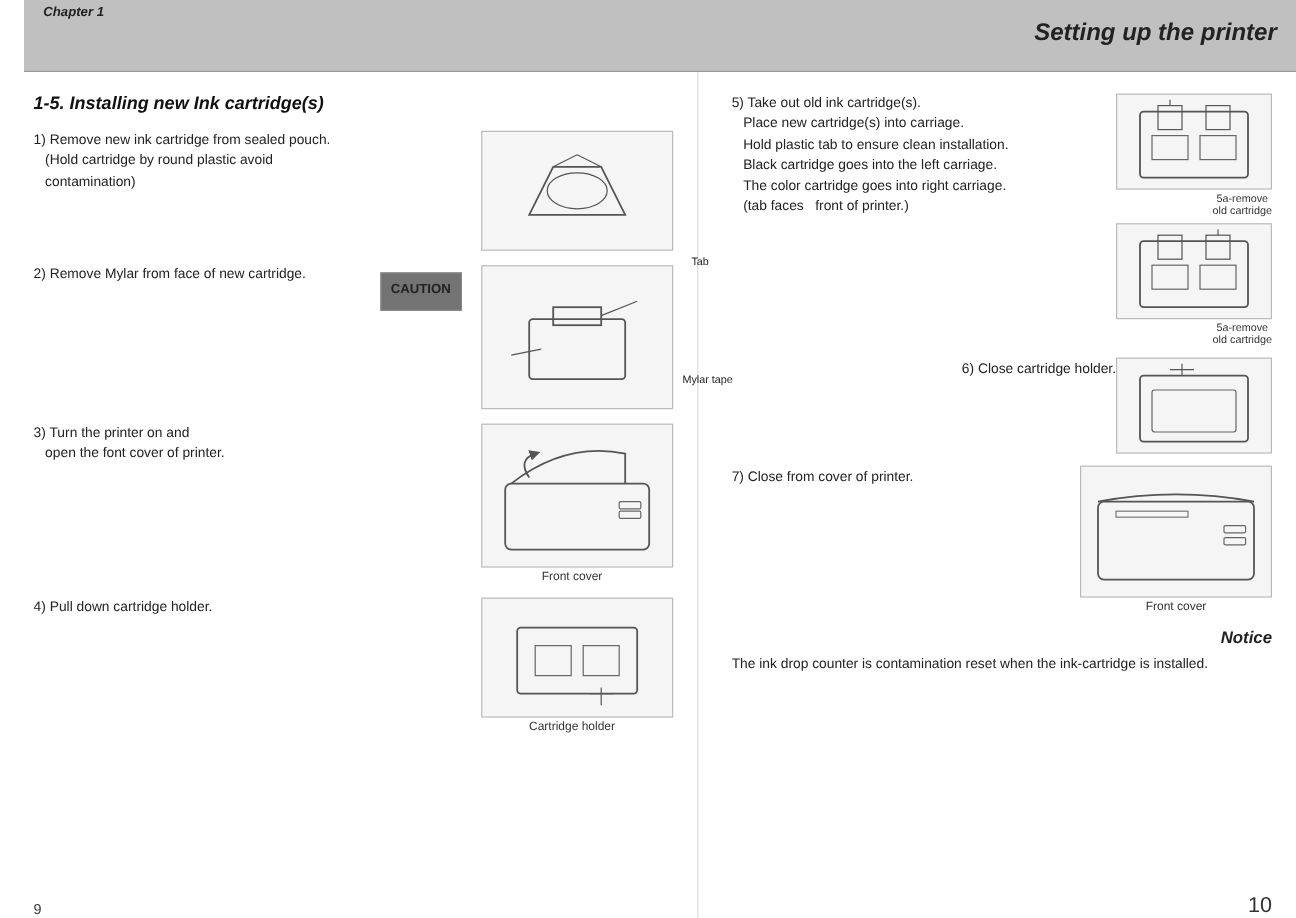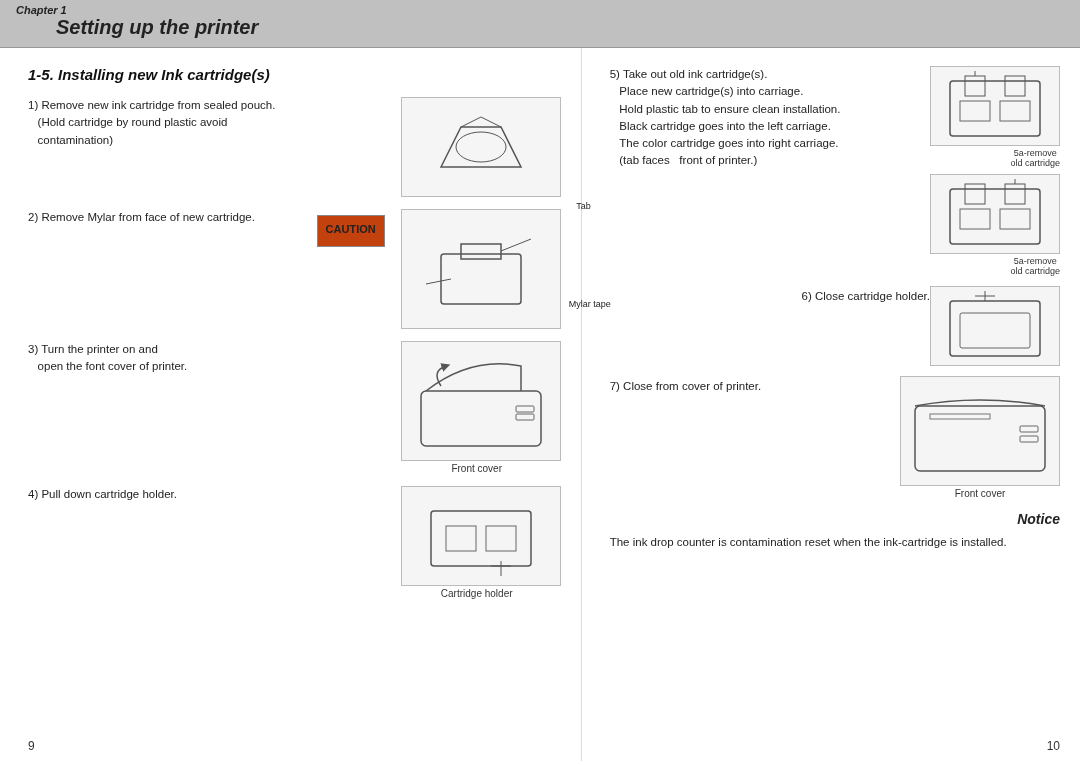--- a/index.html
+++ b/index.html
@@ -10,35 +10,37 @@
       font-size: 12px;
       background: white;
       color: #222;
       overflow: hidden;
       position: relative;
     }
 
     
     .header {
       background: #c0c0c0;
-      padding: 4px 16px 8px 16px;
+      padding: 4px 16px 20px 16px;
       border-bottom: 1px solid #999;
+      margin-left: 20px;
     }
     .header .chapter {
       font-style: italic;
       font-weight: bold;
       font-size: 11px;
       color: #222;
     }
     .header .title {
       font-style: italic;
       font-weight: bold;
       font-size: 20px;
       color: #222;
       margin-left: 40px;
+      text-align: right;
     }
 
     
     .content {
       display: flex;
       flex-direction: row;
       height: calc(765px - 52px);
     }
 
     .left-col {
@@ -108,21 +110,21 @@
       color: #333;
       text-align: center;
       margin-top: 2px;
     }
 
     
     .caution-box {
       border: 1.5px solid #888;
       padding: 6px 8px;
       margin: 6px 0;
-      background: #c2410c;
+      background: #737373;
       font-size: 10px;
       line-height: 1.4;
       max-width: 220px;
     }
     .caution-title {
       font-weight: bold;
       font-size: 11px;
       margin-bottom: 3px;
     }
 
@@ -131,21 +133,21 @@
       position: absolute;
       bottom: 8px;
       left: 28px;
       font-size: 12px;
       color: #333;
     }
     .page-number-right {
       position: absolute;
       bottom: 8px;
       right: 20px;
-      font-size: 12px;
+      font-size: 18px;
       color: #333;
     }
 
     .right-step-row {
       display: flex;
       flex-direction: row;
       margin-bottom: 8px;
       align-items: flex-start;
     }
 

